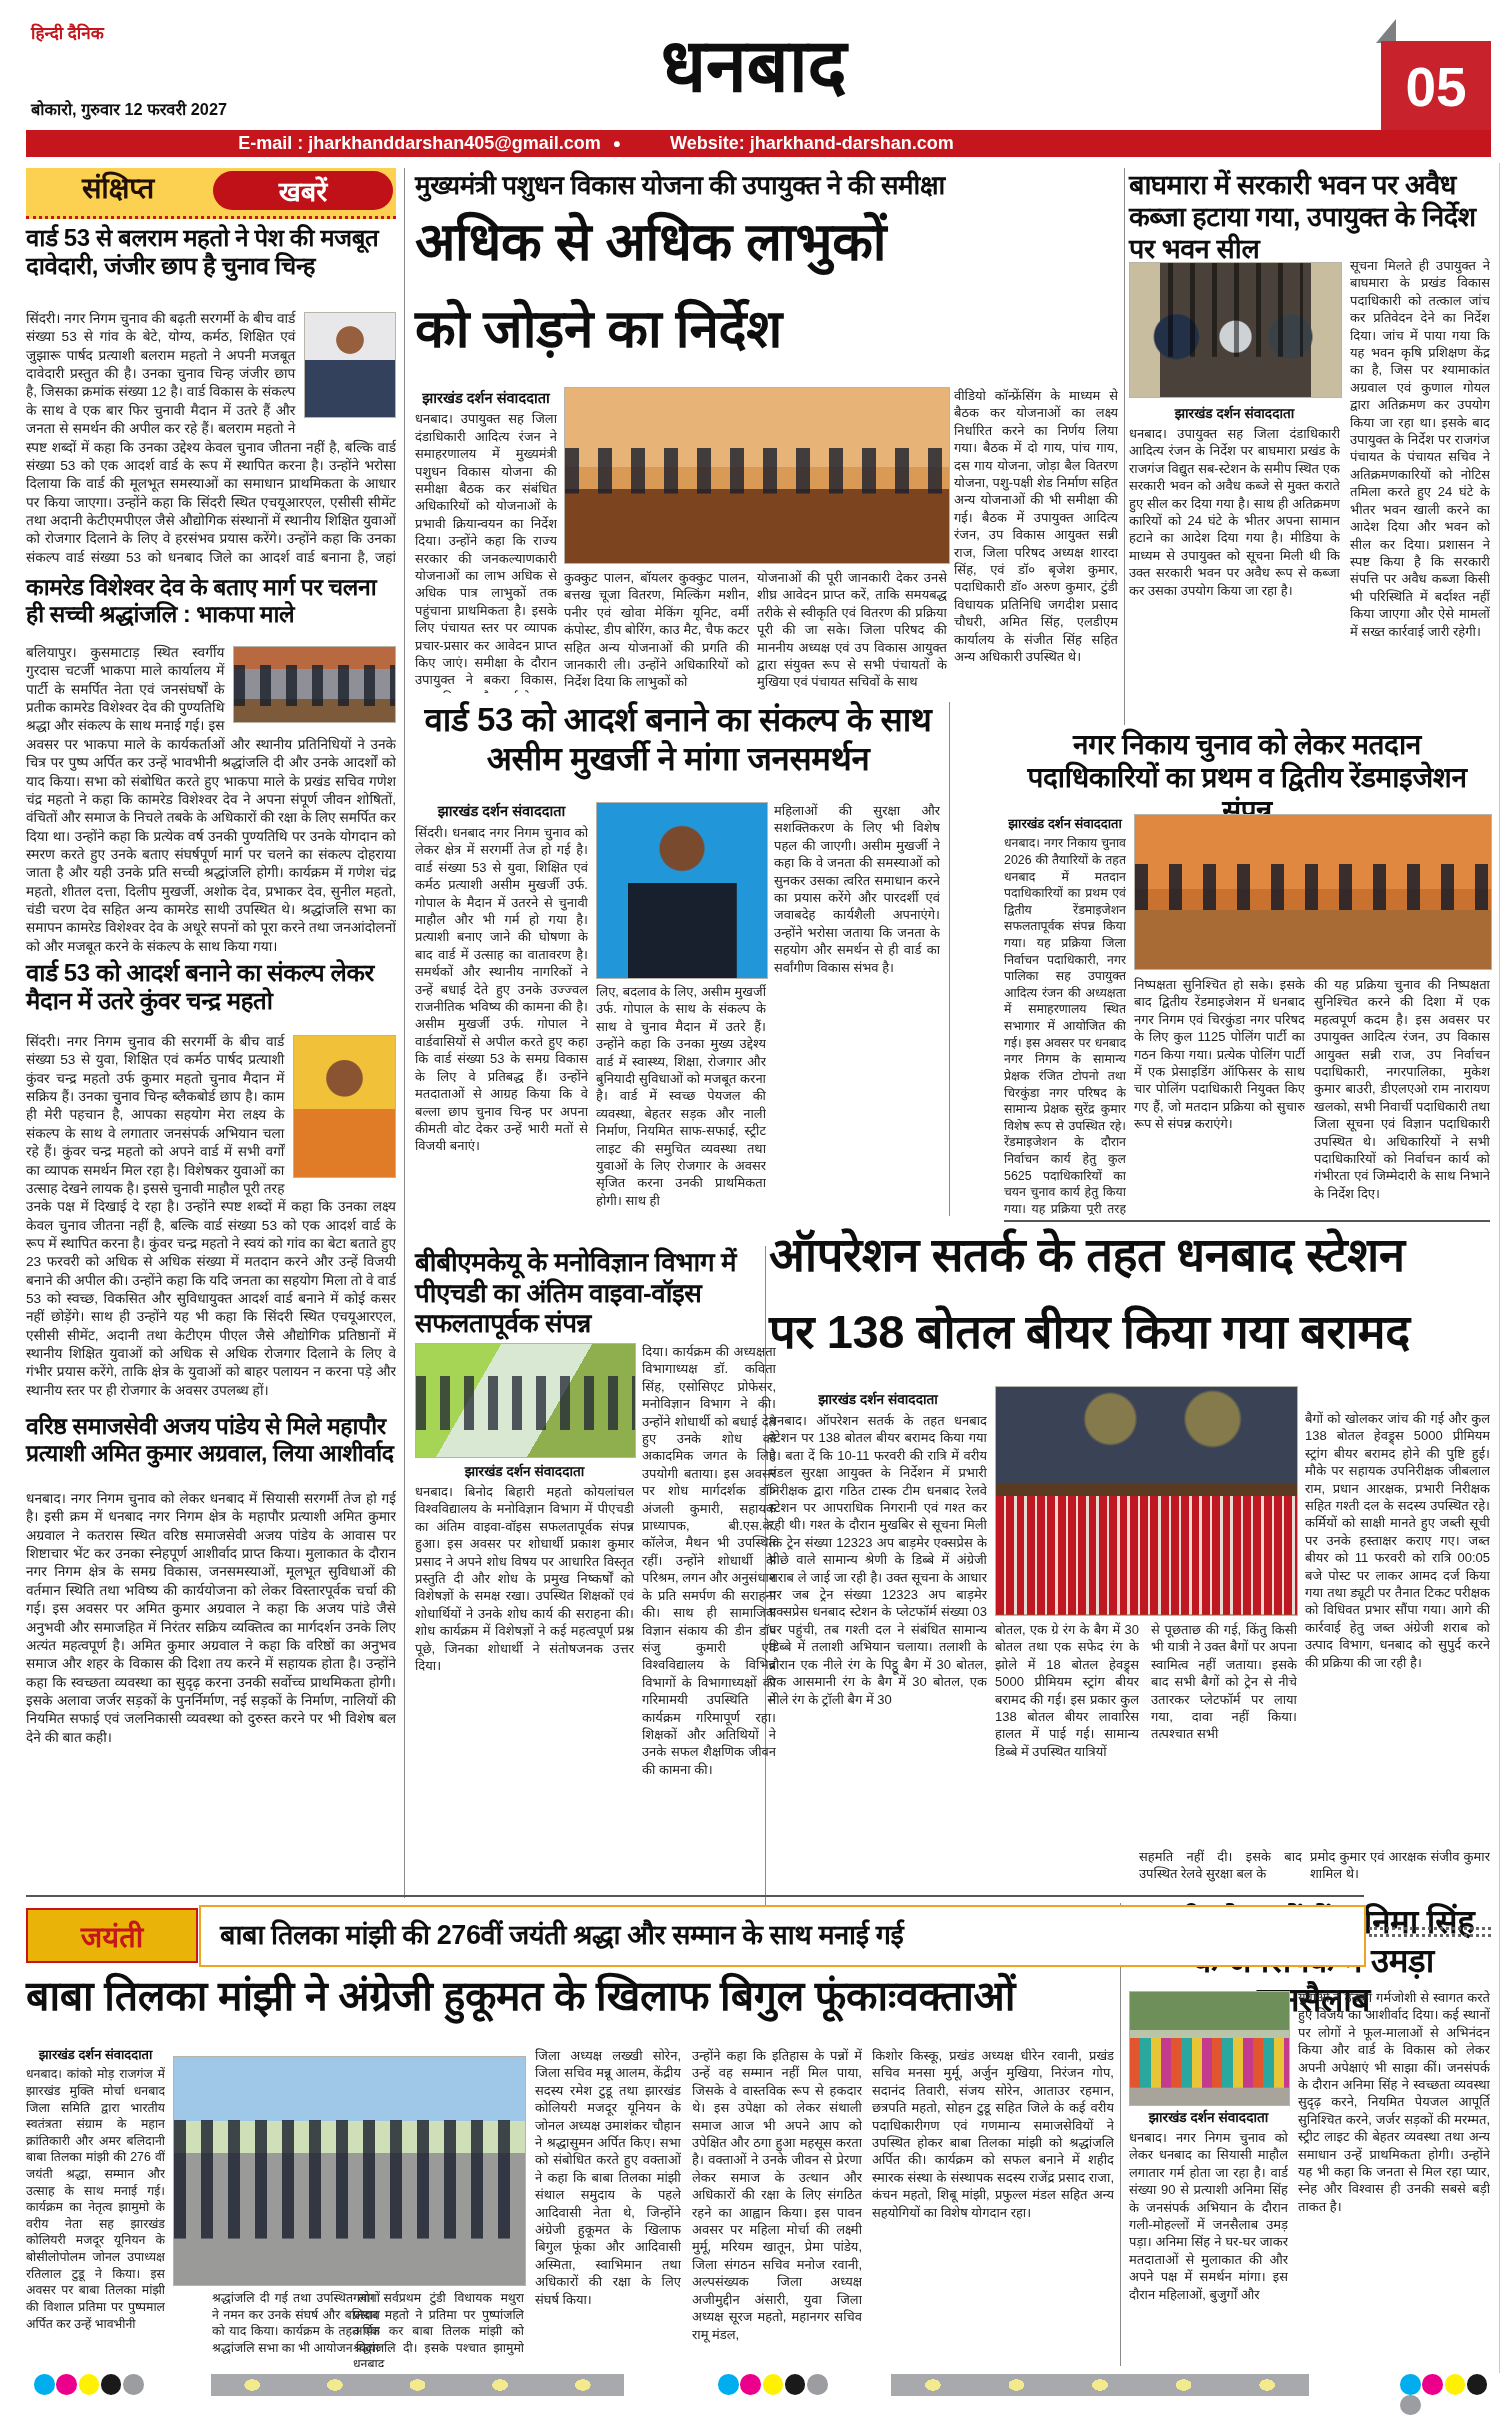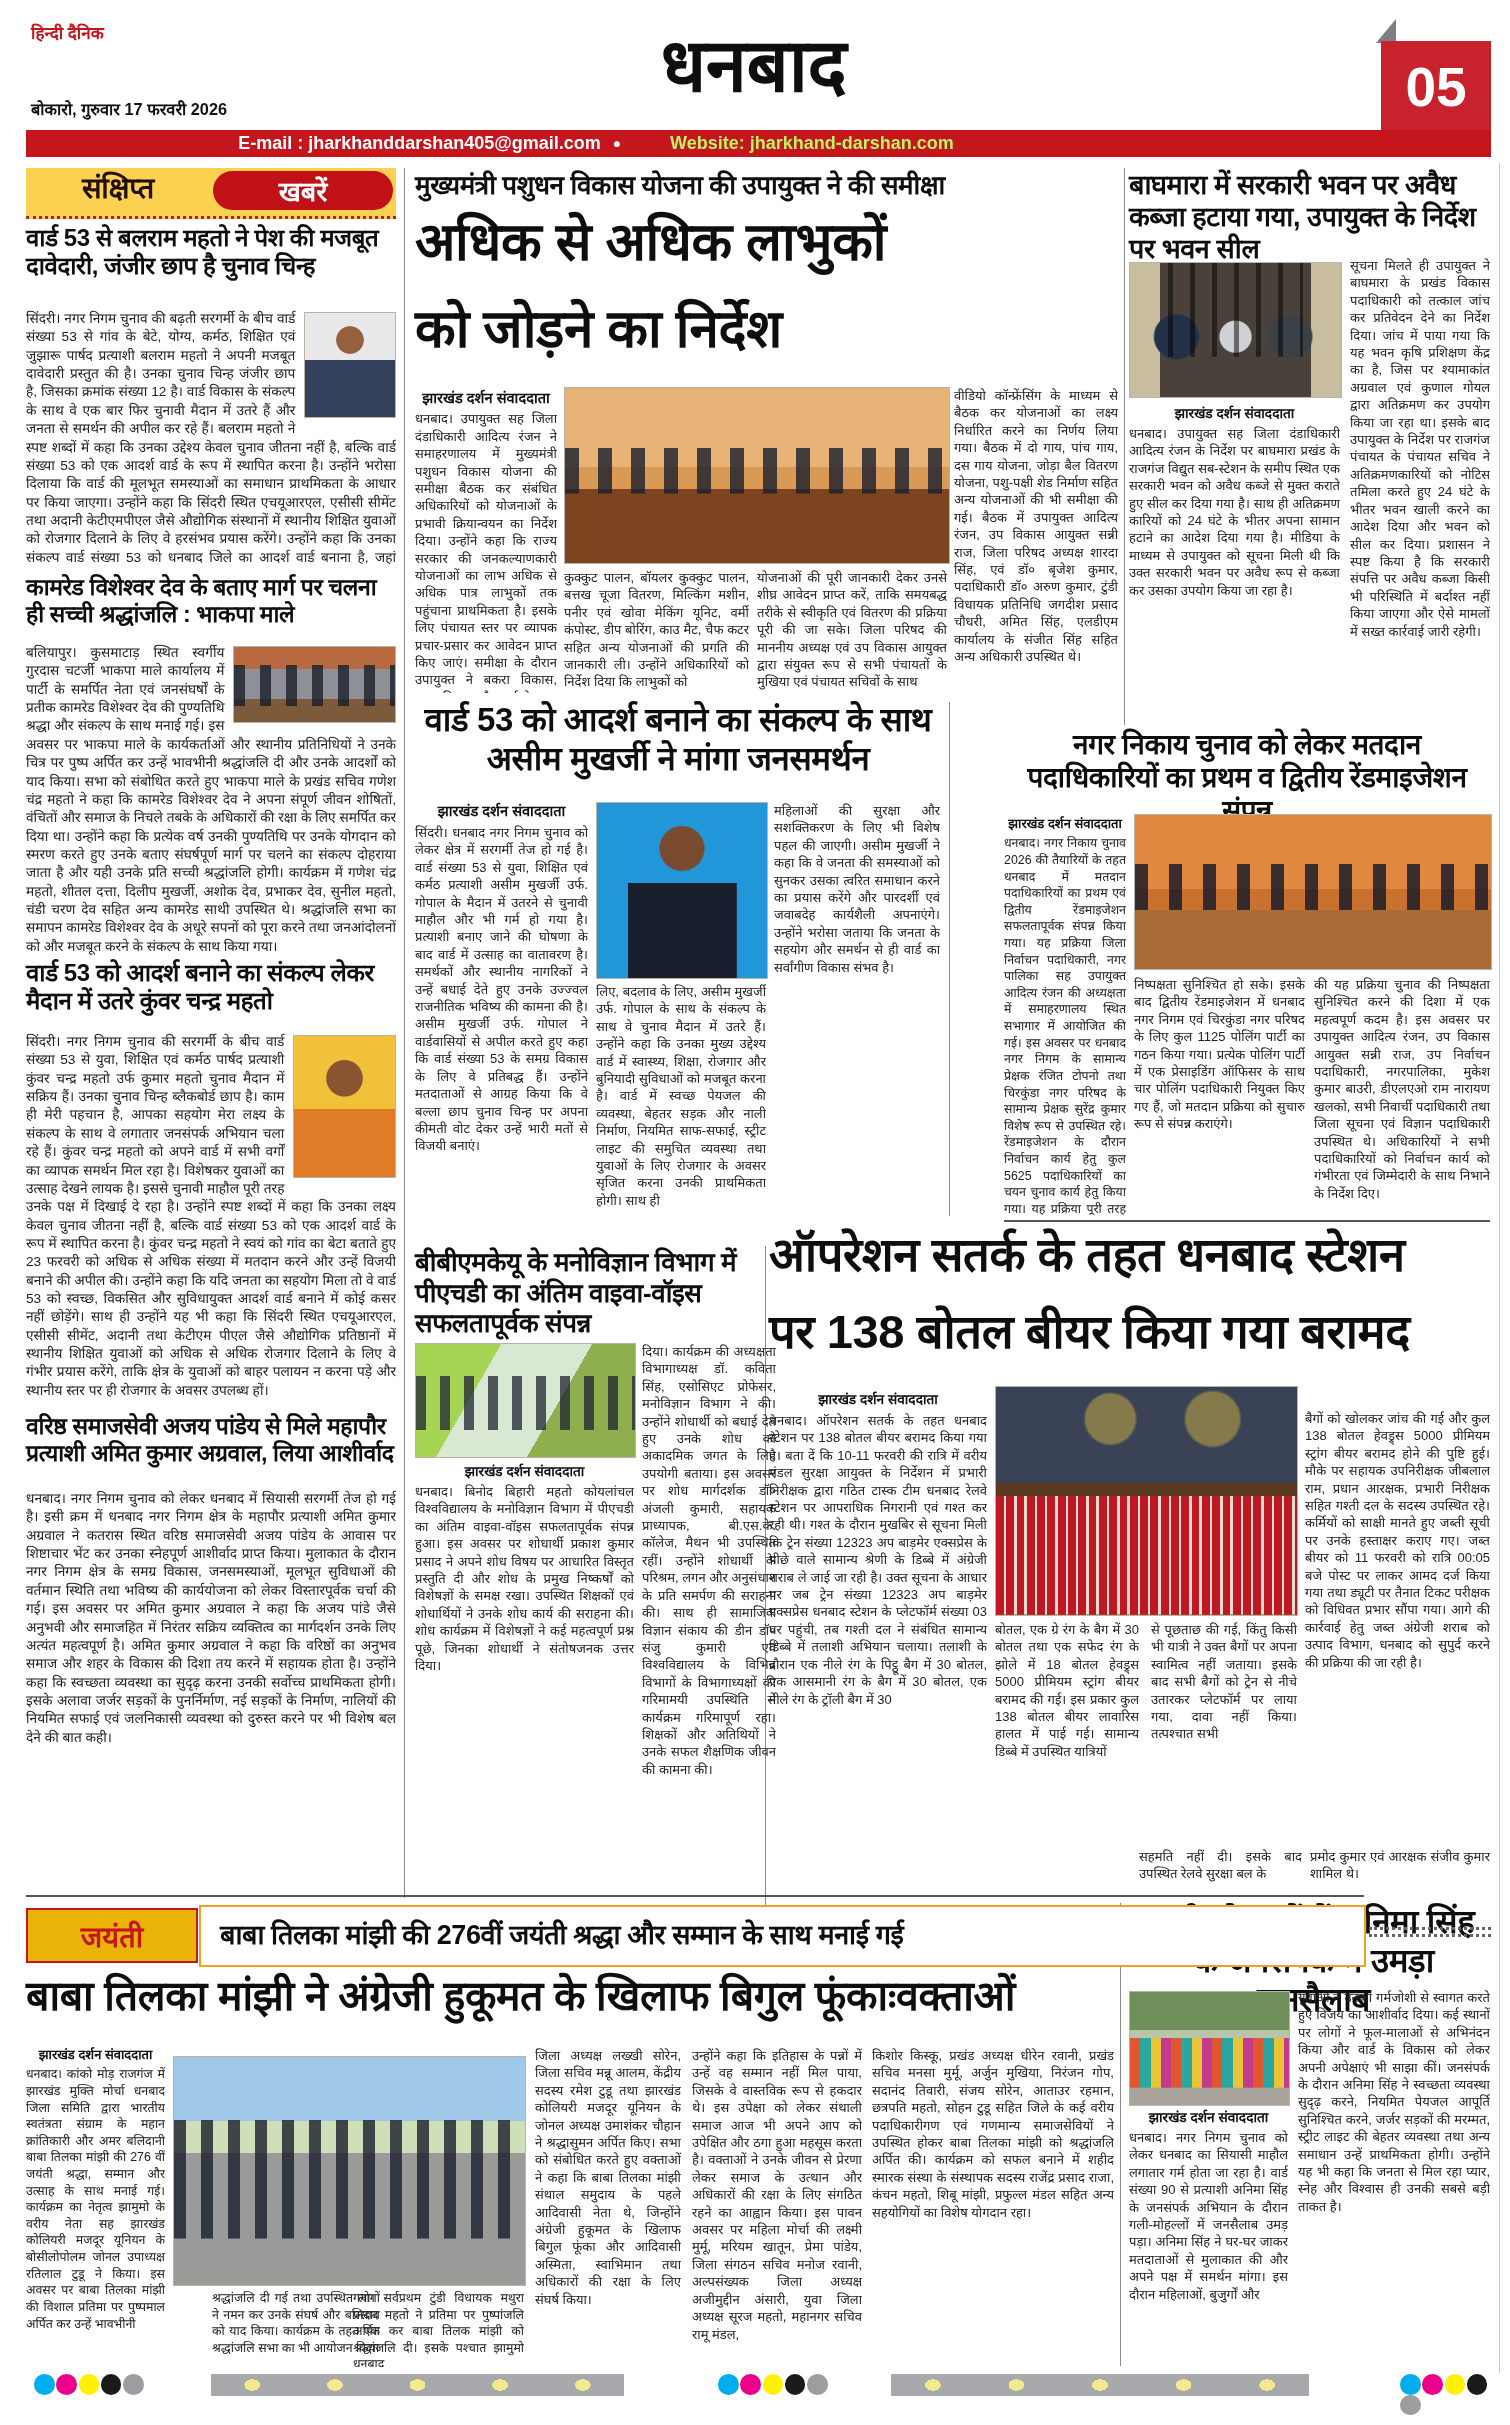--- a/index.html
+++ b/index.html
@@ -28,32 +28,32 @@
   .regbar{background-image:radial-gradient(ellipse 13px 9.4px at 10% 50%,#f2ea8c 0 60%,rgba(0,0,0,0) 61%),radial-gradient(ellipse 13px 9.4px at 30% 50%,#f2ea8c 0 60%,rgba(0,0,0,0) 61%),radial-gradient(ellipse 13px 9.4px at 50% 50%,#f2ea8c 0 60%,rgba(0,0,0,0) 61%),radial-gradient(ellipse 13px 9.4px at 70% 50%,#f2ea8c 0 60%,rgba(0,0,0,0) 61%),radial-gradient(ellipse 13px 9.4px at 90% 50%,#f2ea8c 0 60%,rgba(0,0,0,0) 61%);background-color:#a7a9ac;}
   .jy-label{border:2.6px solid #c4161c;background:#eab308;color:#c4161c;font-weight:800;display:flex;align-items:center;justify-content:center;}
   .pill{background:#bf1117;color:#ffffff;border-radius:22px;display:flex;align-items:center;justify-content:center;font-weight:800;}
 </style>
 </head>
 <body>
 
 <div id="page">
 
   <div class="abs" style="left:31px;top:20.6px;width:223px;height:22px;color:#c4161c;font-weight:800;font-size:17px;">हिन्दी दैनिक</div>
-  <div class="abs" style="left:31px;top:98px;width:343px;height:22px;font-weight:700;font-size:16.3px;color:#111;">बोकारो, गुरुवार 17 फरवरी 2026</div>
+  <div class="abs" style="left:31px;top:98px;width:343px;height:22px;font-weight:700;font-size:16.3px;color:#111;">बोकारो, गुरुवार 12 फरवरी 2027</div>
   <div class="abs hl" style="left:531px;top:22px;width:445px;height:103px;font-size:74px;text-align:center;">धनबाद</div>
 
   <div class="abs" style="left:1376px;top:19px;width:0;height:0;border-bottom:24px solid #7d7f82;border-left:20.6px solid transparent;"></div>
   <div class="abs" style="left:1381px;top:41px;width:110px;height:91px;background:#c8232c;display:flex;align-items:center;justify-content:center;">
     <span style="color:#fff;font-weight:800;font-size:55px;">05</span>
   </div>
 
   <div class="abs" style="left:26px;top:130px;width:1465px;height:27px;background:#c4161c;display:flex;align-items:center;justify-content:center;padding-right:325px;box-sizing:border-box;gap:12px;">
     <span style="color:#fff;font-weight:700;font-size:18px;">E-mail : jharkhanddarshan405@gmail.com</span>
     <span style="color:#fff;font-size:13.7px;">●</span>
-    <span style="color:#bef264;font-weight:700;font-size:18px;margin-left:37px;">Website: jharkhand-darshan.com</span>
+    <span style="color:#ffffff;font-weight:700;font-size:18px;margin-left:37px;">Website: jharkhand-darshan.com</span>
   </div>
 
   <div class="abs vrule" style="left:404px;top:168px;height:1730px;"></div>
   <div class="abs vrule" style="left:1124px;top:168px;height:557px;"></div>
   <div class="abs vrule" style="left:949px;top:702px;height:514px;"></div>
   <div class="abs vrule" style="left:765px;top:1246px;height:681px;"></div>
   <div class="abs hrule" style="left:1004px;top:1220px;width:486px;"></div>
   <div class="abs hrule" style="left:26px;top:1895px;width:1338px;"></div>
   <div class="abs" style="left:1499px;top:163px;width:0.9px;height:2210px;background:#c9c9c9;"></div>
 

